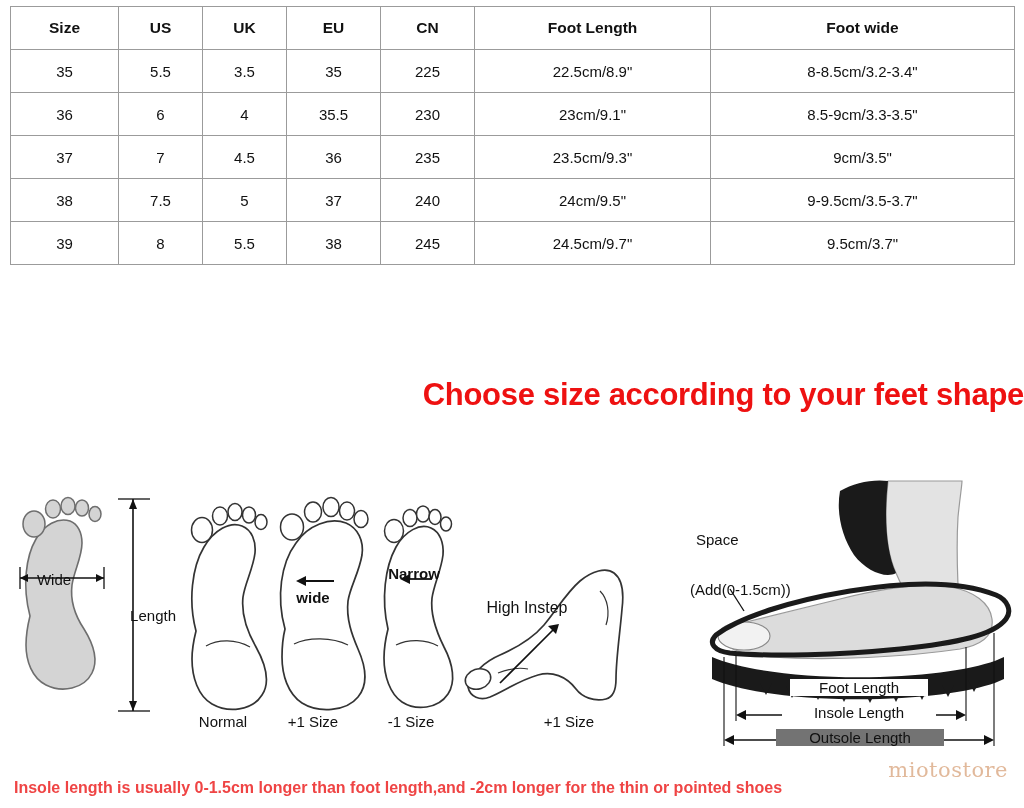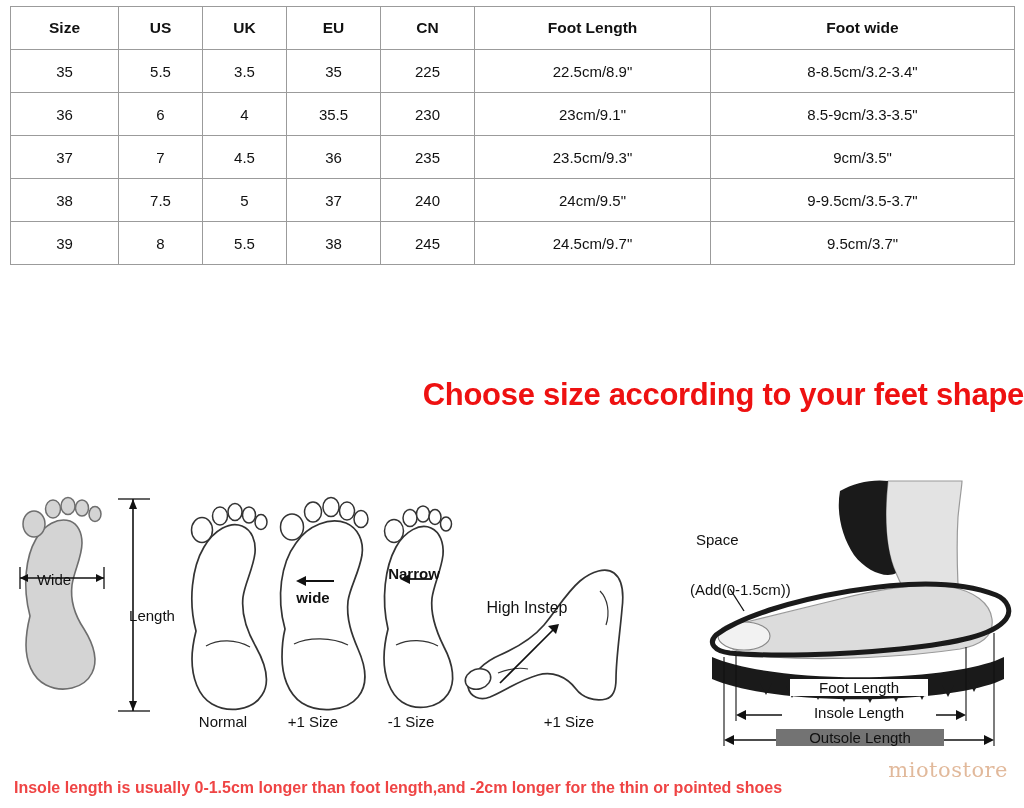--- a/index.html
+++ b/index.html
@@ -304,21 +304,21 @@
 
       <line x1="728" y1="319" x2="990" y2="319" stroke="#111" stroke-width="1.7"></line>
       <polygon points="724,319 734,314 734,324" fill="#111"></polygon>
       <polygon points="994,319 984,314 984,324" fill="#111"></polygon>
       <line x1="724" y1="236" x2="724" y2="325" stroke="#111" stroke-width="1.1"></line>
       <line x1="994" y1="212" x2="994" y2="325" stroke="#111" stroke-width="1.1"></line>
     </g>
   </svg>
 
   <div class="cap" style="left:24px; top:150px; width:60px;">Wide</div>
-  <div class="cap" style="left:120px; top:186px; width:64px;">Length</div>
+  <div class="cap" style="left:112px; top:186px; width:64px;text-align:right;">Length</div>
 
   <div class="cap" style="left:178px; top:292px; width:90px;">Normal</div>
 
   <div class="cap" style="left:278px; top:168px; width:70px; font-weight:bold;">wide</div>
   <div class="cap" style="left:268px; top:292px; width:90px;">+1 Size</div>
 
   <div class="cap" style="left:372px; top:144px; width:84px; font-weight:bold;">Narrow</div>
   <div class="cap" style="left:366px; top:292px; width:90px;">-1 Size</div>
 
   <div class="cap" style="left:462px; top:162px; width:130px; font-size:16px;margin-top:16px;">High Instep</div>

